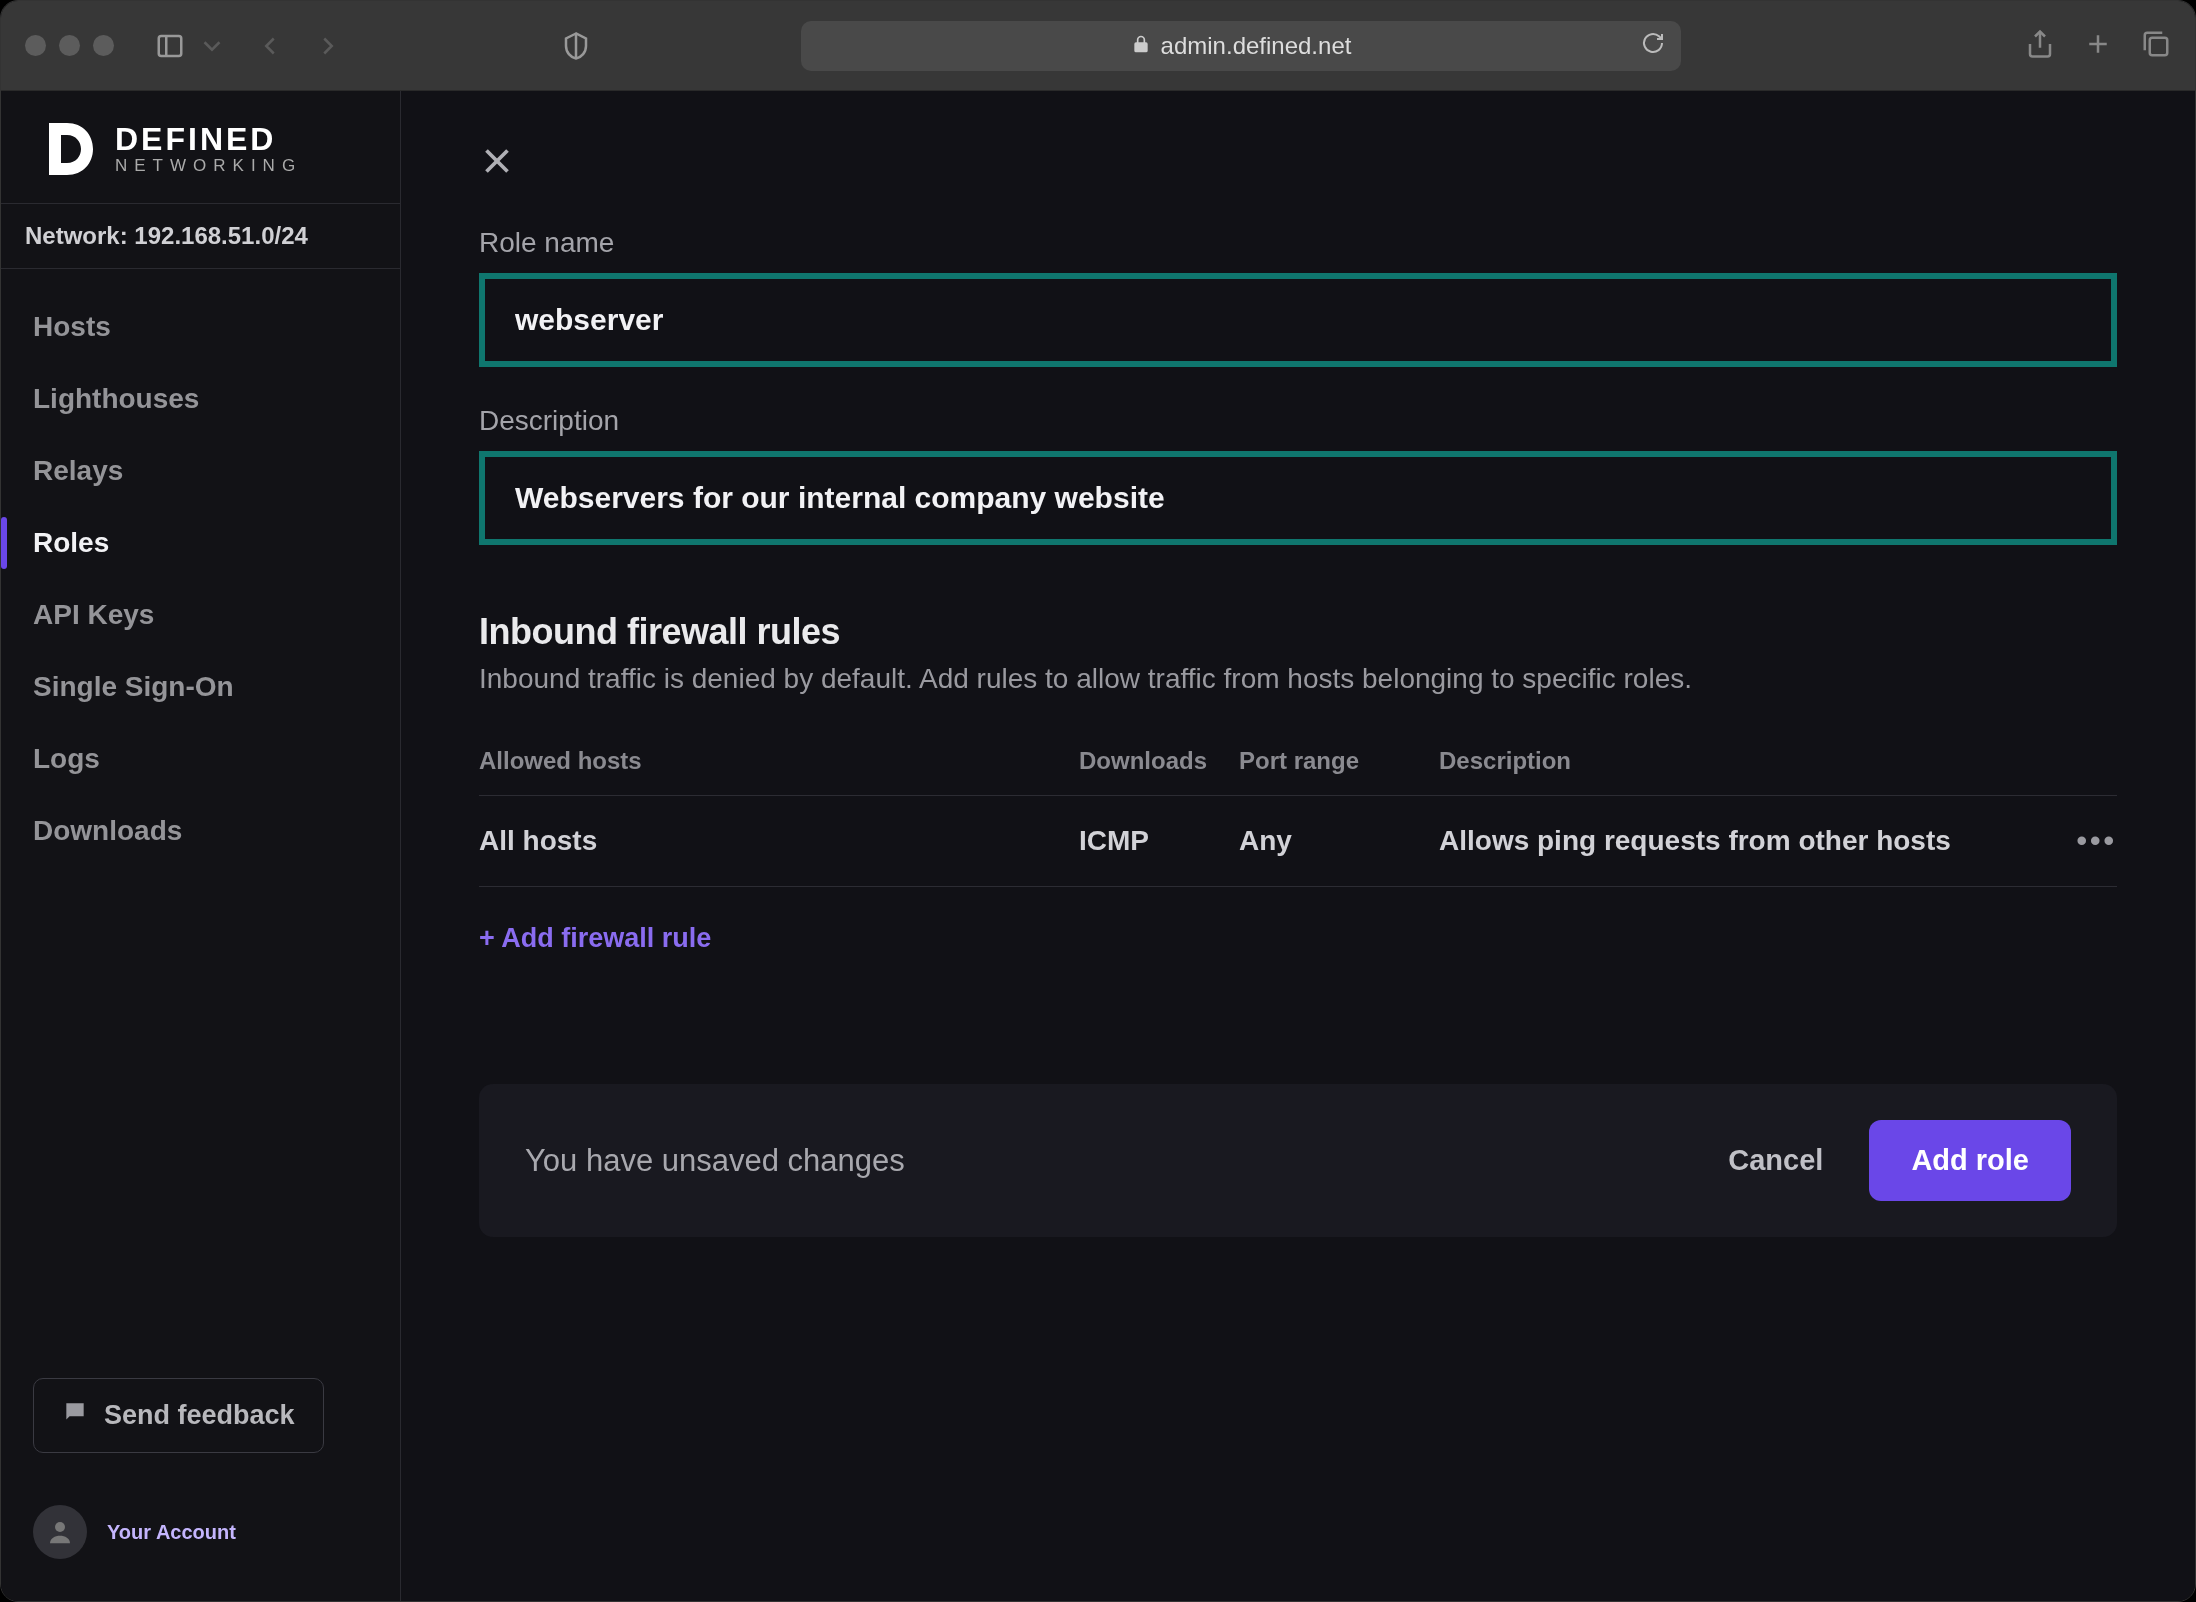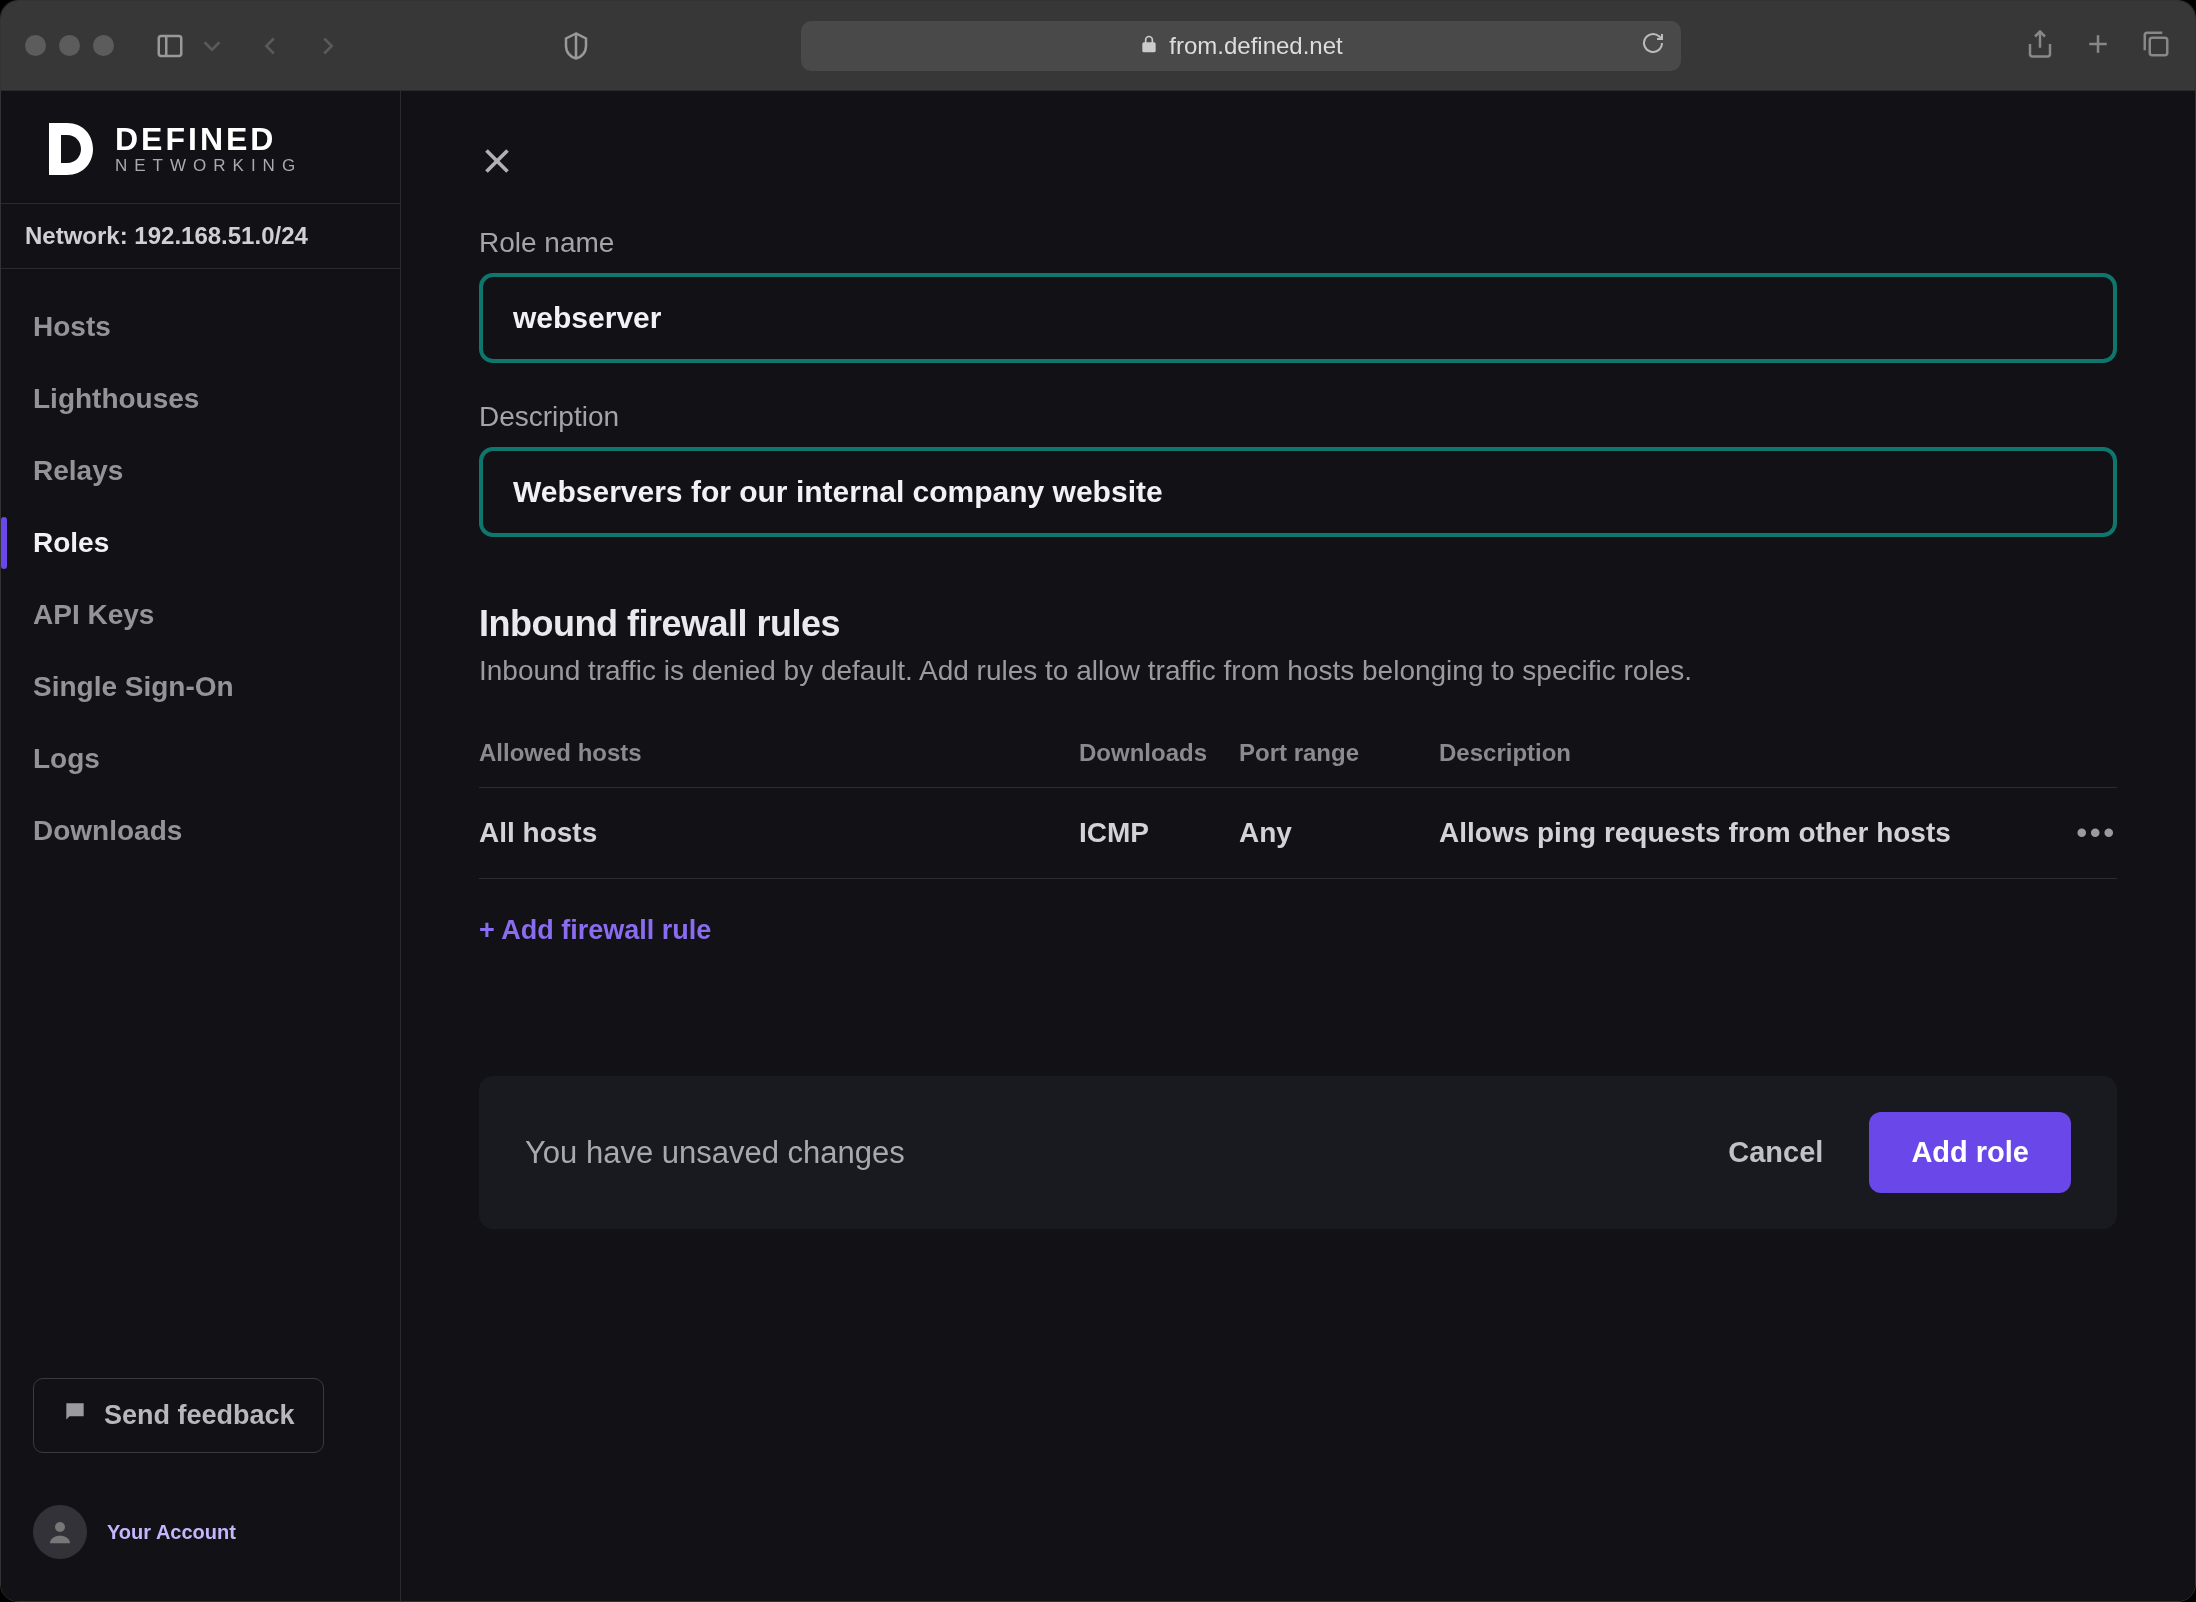--- a/index.html
+++ b/index.html
@@ -246,22 +246,22 @@
   }
   .field-label {
     font-size: 28px;
     color: #a4a4aa;
     margin-bottom: 14px;
     font-weight: 500;
   }
   .text-input {
     width: 100%;
     background: #111116;
-    border: 4px solid #0f766e;
-    border-radius: 14px;
+    border: 6px solid #0f766e;
+    border-radius: 0;
     padding: 24px 30px;
     font-size: 30px;
     font-weight: 600;
     color: #f2f2f5;
     margin-bottom: 38px;
     outline: none;
   }
   .section-title {
     font-size: 36px;
     font-weight: 800;
@@ -390,21 +390,21 @@
           <line x1="12" y1="2" x2="12" y2="22"></line>
         </svg>
     </div>
 
     <div class="address-bar">
       <span class="lock">
         <svg width="20" height="20" viewBox="0 0 24 24" fill="#ccc">
             <path d="M12 2a5 5 0 0 0-5 5v3H6a2 2 0 0 0-2 2v8a2 2 0 0 0 2 2h12a2 2 0 0 0 2-2v-8a2 2 0 0 0-2-2h-1V7a5 5 0 0 0-5-5zm-3 5a3 3 0 1 1 6 0v3H9V7z"></path>
           </svg>
       </span>
-      <span>from.defined.net</span>
+      <span>admin.defined.net</span>
       <span class="refresh">
         <svg width="24" height="24" viewBox="0 0 24 24" fill="none" stroke="#bbb" stroke-width="2">
             <path d="M21 12a9 9 0 1 1-3-6.7L21 8"></path>
             <polyline points="21 3 21 8 16 8"></polyline>
           </svg>
       </span>
     </div>
 
     <div class="chrome-right">
       <div>

